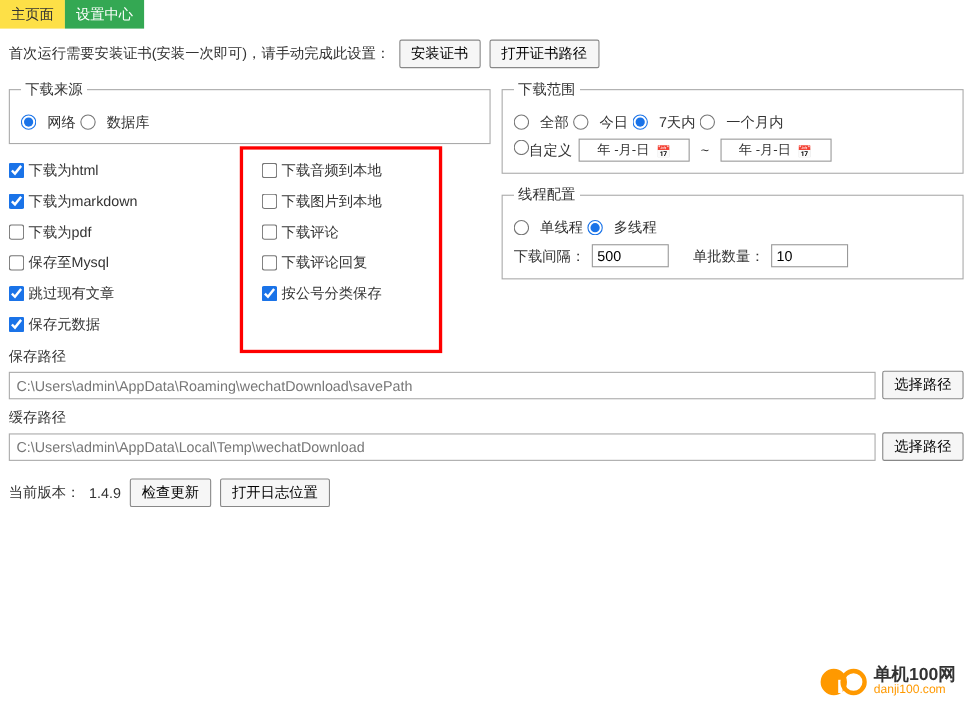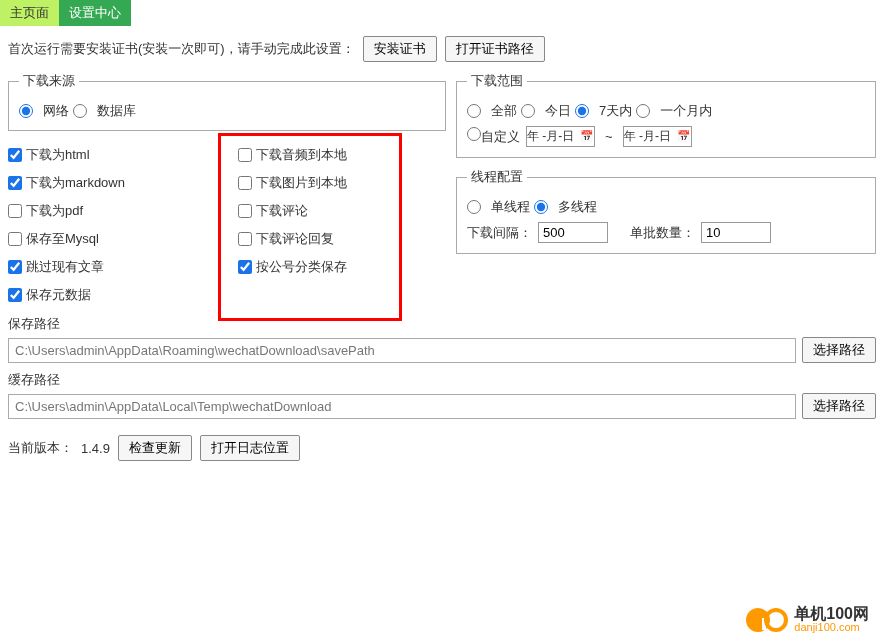--- a/index.html
+++ b/index.html
@@ -1,34 +1,34 @@
 <!DOCTYPE html>
 <html><head>
   <meta charset="utf-8">
   <style>
     * { box-sizing: border-box; margin: 0; padding: 0; }
     body { font-family: "Microsoft YaHei", "SimSun", Arial, sans-serif; font-size: 13px; color: #333; background: #fff; width: 884px; height: 641px; position: relative; }
     .tabs { display: flex; }
     .tab { padding: 4px 10px; font-size: 13px; cursor: pointer; }
-    .tab.inactive { background: #bef264; color: #333; }
+    .tab.inactive { background: #fde047; color: #333; }
     .tab.active { background: #34a853; color: #fff; }
     .cert-row { display: flex; align-items: center; gap: 8px; padding: 10px 8px; }
     .btn { border: 1px solid #888; background: #f6f6f6; padding: 3px 10px; font-size: 13px; cursor: pointer; border-radius: 2px; }
     .main-cols { display: flex; gap: 10px; padding: 0 8px; }
     .left-col { flex: 1; }
     .right-col { width: 420px; }
     fieldset { border: 1px solid #aaa; padding: 8px 10px 10px; margin-bottom: 10px; }
     legend { font-size: 13px; padding: 0 4px; }
     .radio-row { display: flex; align-items: center; gap: 4px; flex-wrap: wrap; margin-top: 4px; }
     .radio-row label { display:flex; align-items:center; gap:10px; }
     .check-cols { display: flex; gap: 0; margin-top: 4px; position: relative; }
     .check-col { width: 210px; display: flex; flex-direction: column; gap: 10px; padding: 5px 0; }
     .check-col label { display: flex; align-items: center; gap: 4px; }
     .redbox { position: absolute; left: 210px; top: -8px; width: 184px; height: 188px; border: 3px solid #f00; pointer-events: none; }
-    .date-field { border: 1px solid #999; padding: 1px 0; font-size: 12px; display: inline-flex; align-items:center; gap:6px; }
+    .date-field { border: 1px solid #999; padding: 1px 16px; font-size: 12px; display: inline-flex; align-items:flex-end; gap:6px; }
     .cal-icon { font-size: 11px; }
     .num-input { border: 1px solid #999; padding: 2px 4px; width: 70px; font-size: 13px; }
     .path-section { padding: 6px 8px; }
     .path-label { margin-bottom: 4px; }
     .path-row { display: flex; gap: 6px; align-items: center; margin-bottom: 8px; }
     .path-input { flex:1; border: 1px solid #aaa; padding: 4px 6px; font-size: 13px; color: #777; background:#fff; }
     .version-row { display:flex; align-items:center; gap:8px; padding: 2px 8px; }
     .logo { position: absolute; right: 15px; bottom: 8px; display:flex; align-items:center; gap:6px; }
     .logo-circles { display:flex; }
     .circle { width:24px; height:24px; border:4px solid #f90; border-radius:50%; position:relative; }

